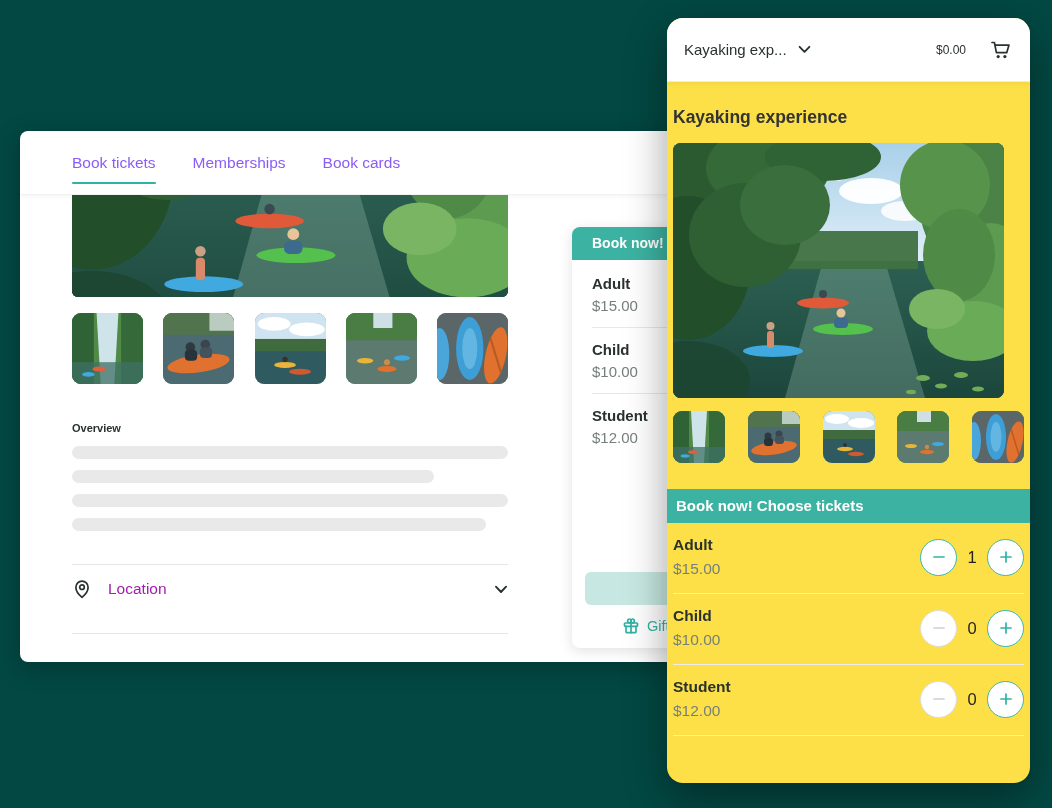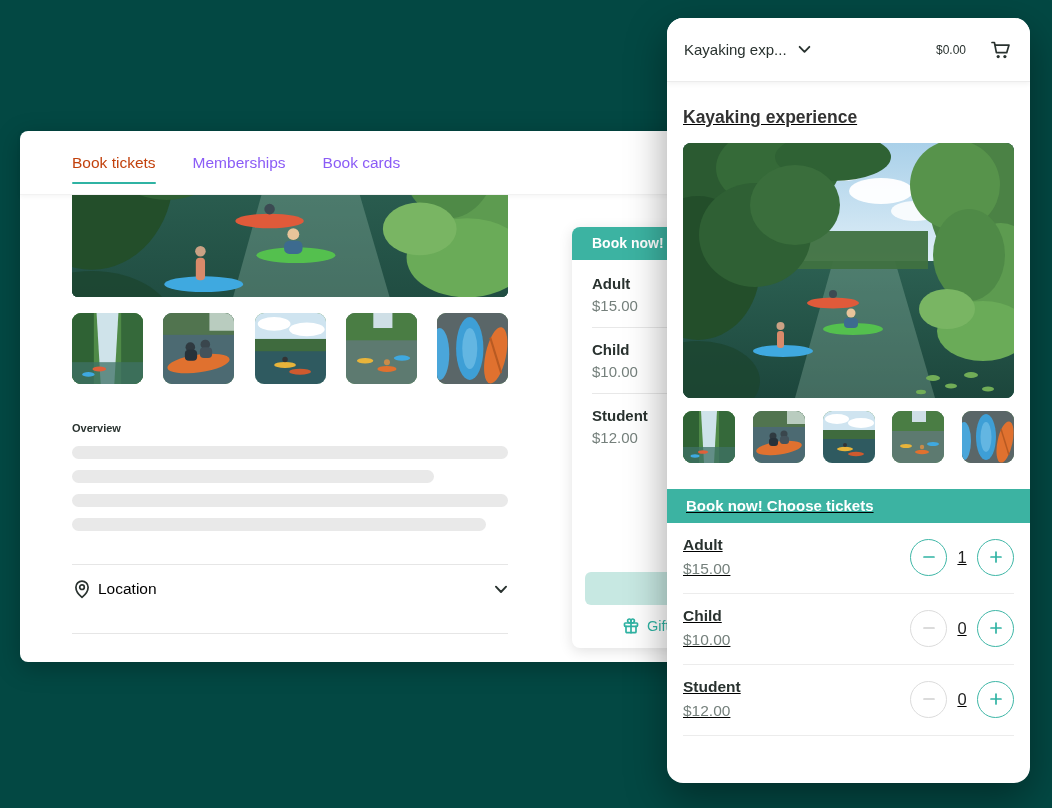--- a/index.html
+++ b/index.html
@@ -3,58 +3,58 @@
 <meta charset="utf-8">
 <style>
   html,body{margin:0;padding:0;background:#034843;}
   *{box-sizing:border-box;font-family:"Liberation Sans","DejaVu Sans",sans-serif;}
   #stage{position:relative;width:1052px;height:808px;background:#034843;overflow:hidden;}
 
   
   .page-card{position:absolute;left:20px;top:131px;width:699px;height:531px;background:#fff;border-radius:8px;z-index:1;box-shadow:0 6px 24px rgba(0,0,0,.25);}
   .page-header{height:64px;display:flex;align-items:center;padding-left:52px;gap:37px;border-bottom:1px solid #f2f2f2;box-shadow:0 2px 4px rgba(0,0,0,.04);}
   .tab{font-size:15.5px;color:#8b5cf6;cursor:pointer;position:relative;background:none;border:none;padding:0;}
-  .tab.active{color:#c2410c;}
+  .tab.active{color:#8b5cf6;}
   .tab.active::after{content:"";position:absolute;left:0;right:0;bottom:-12px;height:2px;background:#2fb3a3;border-radius:1px;}
   .page-content{padding:0 0 0 52px;width:488px;}
   .main-photo{width:436px;height:102px;border-radius:0 0 6px 6px;overflow:hidden;position:relative;background:#2a5a4e;}
   .main-photo svg{display:block;width:100%;height:100%;}
   .thumb-row{margin-top:16px;width:436px;display:flex;justify-content:space-between;}
   .thumb{width:71px;height:71px;border-radius:9px;overflow:hidden;background:#4f8a47;padding:0;border:none;cursor:pointer;}
   .thumb svg{display:block;width:100%;height:100%;}
   .sec-title{margin-top:38px;font-size:11px;font-weight:700;color:#29322f;}
   .skeletons{margin-top:12px;width:436px;}
   .skel{height:13px;border-radius:7px;background:#e9e9e9;margin-bottom:11px;}
   .divider{height:1px;background:#e6e6e6;width:436px;}
   .div-top{margin-top:33px;}
   .div-bottom{margin-top:21px;}
   .loc-row{width:436px;display:flex;align-items:center;padding:14px 0 13px;cursor:pointer;}
-  .loc-label{font-size:15.5px;color:#000000;margin-left:6px;}
+  .loc-label{font-size:15.5px;color:#a21caf;margin-left:16px;}
   .loc-spacer{flex:1;}
 
   
   .side-card{position:absolute;left:572px;top:227px;width:132px;height:421px;background:#fff;border-radius:8px;box-shadow:0 3px 14px rgba(0,0,0,.12);z-index:2;}
   .side-banner{height:33px;background:#3cb3a2;border-radius:8px 8px 0 0;color:#fff;font-weight:700;font-size:14px;line-height:33px;padding-left:20px;white-space:nowrap;overflow:hidden;}
   .side-body{padding:15px 0 0 20px;}
   .tk-name{font-size:15px;font-weight:700;color:#29322f;}
   .tk-price{font-size:15px;color:#75807c;margin-top:5px;}
   .side-div{height:1px;background:#e8e8e8;margin:13px 0;width:calc(100% - 6px);}
   .side-btn{position:absolute;left:13px;right:13px;bottom:43px;height:33px;background:#c7e8e2;border:none;border-radius:6px;cursor:pointer;}
   .gift-row{position:absolute;left:50px;bottom:13px;display:flex;align-items:center;gap:7px;cursor:pointer;background:none;border:none;padding:0;}
   .gift-label{color:#2fb3a3;font-size:14.5px;}
 
   
-  .widget{position:absolute;left:667px;top:18px;width:363px;height:765px;background:#ffffff;border-radius:16px;z-index:3;box-shadow:0 14px 40px rgba(0,0,0,.38);overflow:hidden;}
+  .widget{position:absolute;left:667px;top:18px;width:363px;height:765px;background:#fde047;border-radius:16px;z-index:3;box-shadow:0 14px 40px rgba(0,0,0,.38);overflow:hidden;}
   .w-header{height:64px;display:flex;align-items:center;padding:0 17px;border-bottom:1px solid #ececec;box-shadow:0 2px 5px rgba(0,0,0,.05);position:relative;z-index:2;background:#fff;}
   .w-selector{display:flex;align-items:center;gap:11px;background:none;border:none;padding:0;cursor:pointer;}
   .w-selector-label{font-size:15px;color:#29322f;}
   .w-header-spacer{flex:1;}
   .w-total{font-size:12px;color:#29322f;margin-right:22px;}
   .w-cart{background:none;border:none;padding:0;cursor:pointer;color:#29322f;display:flex;align-items:center;}
-  .w-body{padding:0 16px;text-decoration:underline;}
+  .w-body{padding:0 6px;}
   .w-title{margin-top:25px;font-size:17.5px;font-weight:700;color:#333;}
   .w-photo{margin-top:15px;width:331px;height:255px;border-radius:8px;overflow:hidden;background:#2a5a4e;}
   .w-photo svg{display:block;width:100%;height:100%;}
   .w-thumbs{margin-top:13px;display:flex;justify-content:space-between;}
   .w-thumb{width:52px;height:52px;border-radius:9px;overflow:hidden;background:#4f8a47;padding:0;border:none;cursor:pointer;}
   .w-thumb svg{display:block;width:100%;height:100%;}
   .w-banner{margin:26px -16px 0;height:34px;background:#3cb3a2;color:#fff;font-weight:700;font-size:15px;line-height:34px;padding-left:19px;}
   .wrow{display:flex;align-items:center;padding:13px 0 15px;border-bottom:1px solid #ececec;}
   .winfo{flex:1;}
   .wname{font-size:15.5px;font-weight:700;color:#29322f;}

